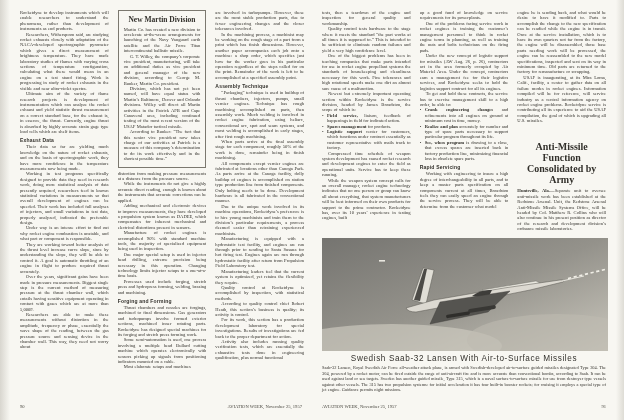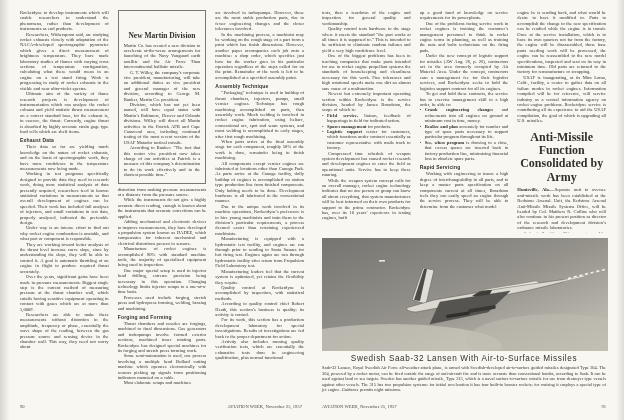--- a/index.html
+++ b/index.html
@@ -14,28 +14,28 @@
   .page.r{left:312px;width:312px;padding:10px 18px 0 10px;}
   .cols{display:flex;gap:9px;}
   .col{flex:1;overflow:hidden;}
   .page.l .col{height:378px;}
   .page.r .col{height:223px;}
   p{margin:0;font-size:4.6px;line-height:1.18;text-align:justify;text-indent:6px;
     word-spacing:0.2px;}
   p.noind{text-indent:0;}
   h3.sub{margin:3px 0 1px;font-family:"Liberation Sans",sans-serif;font-weight:bold;
          font-size:5px;letter-spacing:0.2px;}
-  .boxed{border:1px solid #7b786f;padding:20px 5px 5px;margin:0 0 3px;background:#f8f7f2;}
+  .boxed{border:1px solid #7b786f;padding:4px 5px 5px;margin:0 0 3px;background:#f8f7f2;}
   .boxed h2{margin:0 0 2.5px;font-size:7.5px;font-weight:bold;text-align:center;
             font-family:"Liberation Serif",serif;}
   .bullet{position:relative;margin:0;font-size:4.6px;line-height:1.18;text-align:justify;
           padding-left:5px;}
   .bullet::before{content:"•";position:absolute;left:0;top:0;font-size:4.6px;}
   .blead{font-weight:bold;}
-  h2.bighead{margin:7px 2px 3px;font-size:12px;line-height:1.12;font-weight:bold;
+  h2.bighead{margin:17px 2px 3px;font-size:10px;line-height:1.12;font-weight:bold;
              text-align:center;font-family:"Liberation Serif",serif;}
   figure{margin:5px 0 0;}
   .photo-frame{width:286px;height:113px;overflow:hidden;background:#8a8883;}
   figcaption h2{margin:3px 0 2px;font-size:8.2px;font-weight:normal;text-align:center;
                 font-family:"Liberation Sans",sans-serif;letter-spacing:0.6px;}
   figcaption p{font-size:4.4px;line-height:1.25;text-indent:0;}
   .footer{position:absolute;bottom:11px;display:flex;justify-content:space-between;
           font-size:4.6px;color:#4a4841;}
   .page.l .footer{left:20px;right:10px;}
   .page.r .footer{left:10px;right:18px;}

